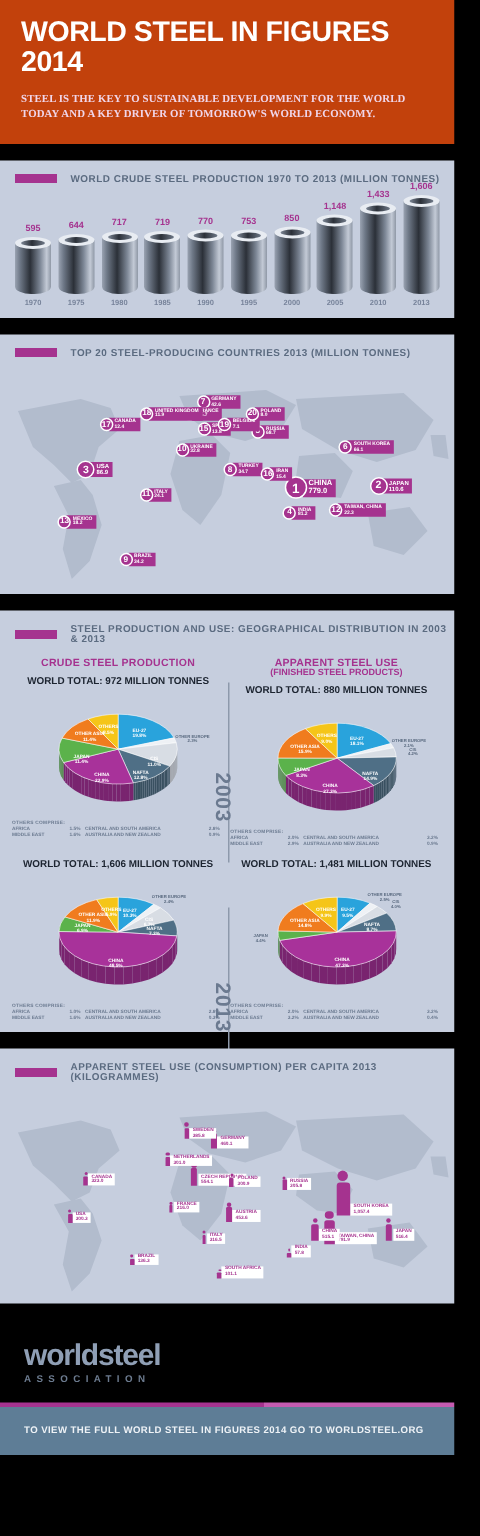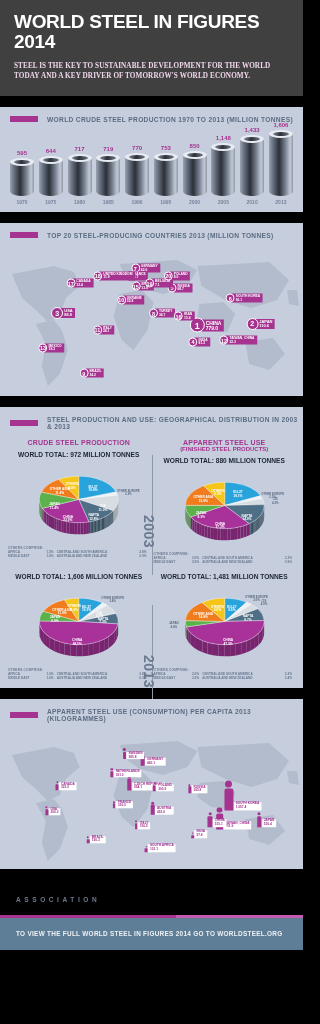--- a/index.html
+++ b/index.html
@@ -6,21 +6,21 @@
   * { box-sizing: border-box; margin: 0; padding: 0; }
   html, body {
     width: 303px;
     background: #000;
     font-family: "Liberation Sans", sans-serif;
   }
   body { width: 303px; height: 1024px; overflow: hidden; position: relative; }
 
   
   .header {
-    background: #404040;
+    background: #c2410c;
     padding: 12px 14px 14px 14px;
   }
   .header-title {
     color: #ffffff;
     font-size: 19px;
     font-weight: bold;
     letter-spacing: -0.3px;
     line-height: 1.05;
   }
   .header-sub {
@@ -1060,20 +1060,21 @@
             <span class="pc-name">INDIA</span>
             <span class="pc-val">57.8</span>
           </div>
         </div>
       </div>
   </div>
 </div>
 <div class="black-bar"></div>
 
 <div class="logo-band">
+  <div class="logo-main">worldsteel</div>
   <div class="logo-sub">ASSOCIATION</div>
 </div>
 <div class="split-rule">
   <div class="a"></div>
   <div class="b"></div>
 </div>
 <div class="footer">
   <div class="footer-text">TO VIEW THE FULL WORLD STEEL IN FIGURES 2014 GO TO WORLDSTEEL.ORG</div>
 </div>
 

